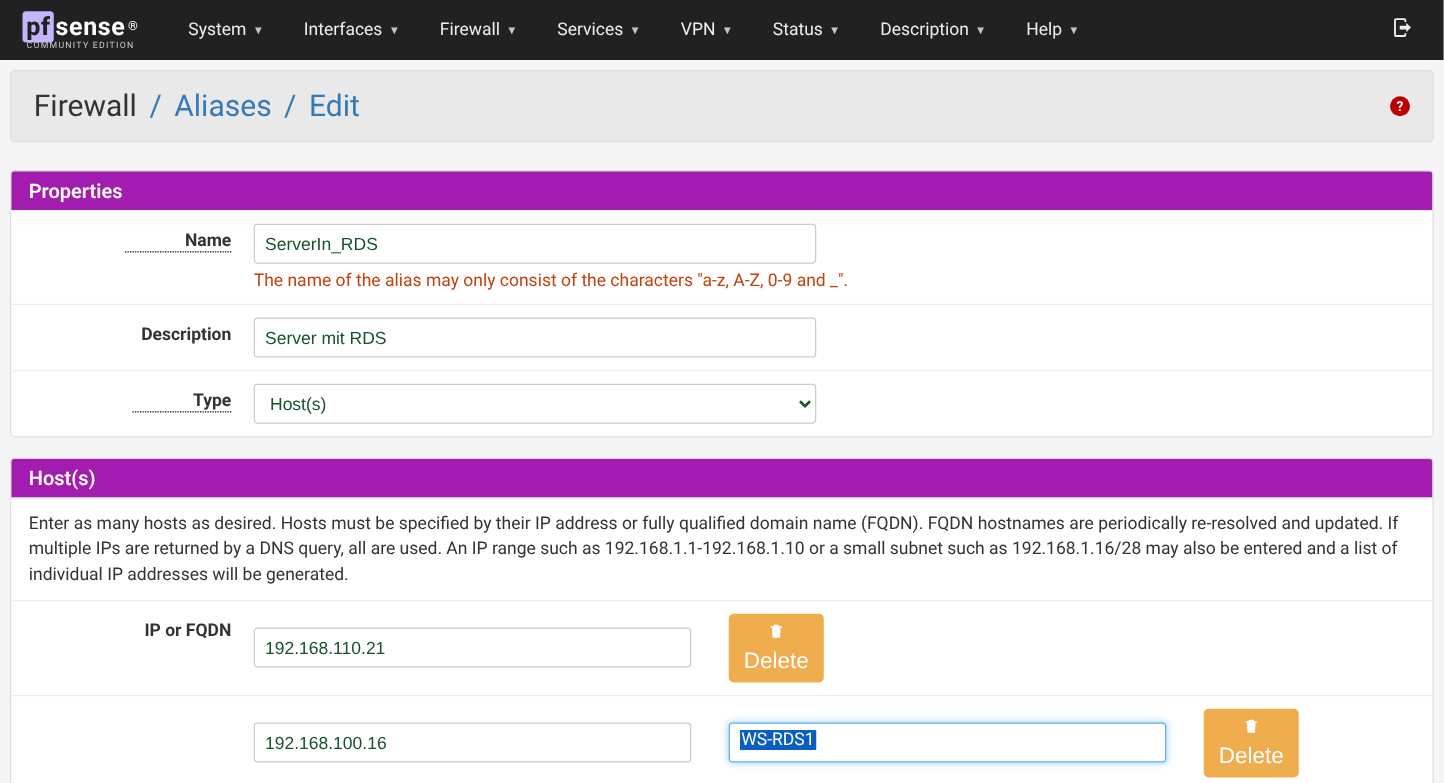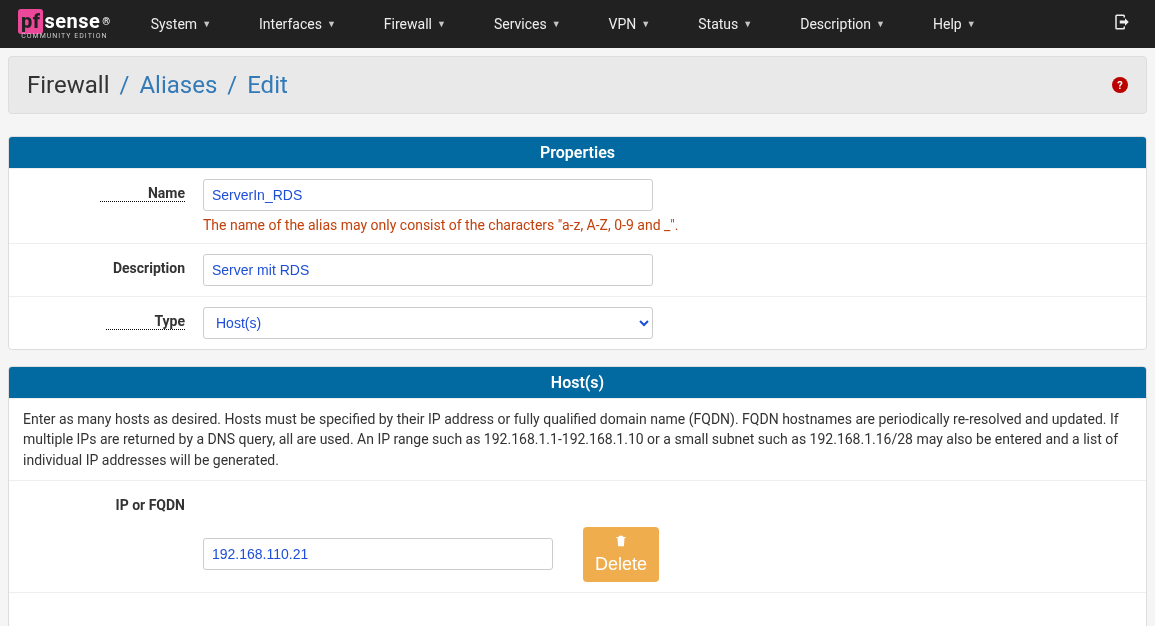--- a/index.html
+++ b/index.html
@@ -23,35 +23,35 @@
   margin-right: 24px;
 }
 .logo-main {
   font-size: 20px;
   font-weight: 700;
   letter-spacing: 0.5px;
   display: flex;
   align-items: center;
 }
 .logo-pf {
-  background: #ec4899;
+  background: #c4b5fd;
   color: #212121;
   border-radius: 3px;
   padding: 0 3px 1px 3px;
   margin-right: 1px;
   font-weight: 800;
 }
 .logo-sub {
   font-size: 7px;
   letter-spacing: 1px;
   color: #ccc;
   text-align: center;
   margin-top: -2px;
 }
-.nav-items { display: flex; gap: 16px; }
+.nav-items { display: flex; gap: 0; }
 .nav-item {
   color: #eee;
   padding: 14px 16px;
   cursor: pointer;
   font-size: 14px;
   display: flex;
   align-items: center;
   gap: 5px;
 }
 .nav-item .caret {
@@ -95,26 +95,25 @@
 }
 
 .panel {
   background: #fff;
   border: 1px solid #ddd;
   border-radius: 4px;
   margin-bottom: 16px;
   overflow: hidden;
 }
 .panel-heading {
-  background: #0369a1;
+  background: #a21caf;
   color: #fff;
   padding: 6px 14px;
   font-size: 16px;
   font-weight: 600;
-  text-align: center;
 }
 .form-row {
   display: flex;
   padding: 10px 14px;
   border-top: 1px solid #eee;
   align-items: flex-start;
 }
 .form-row:first-of-type { border-top: none; }
 .form-label {
   width: 180px;
@@ -129,33 +128,33 @@
   color: #c2410c;
   font-size: 14px;
   margin-top: 6px;
 }
 input[type=text], select {
   font-size: 14px;
   padding: 5px 8px;
   border: 1px solid #ccc;
   border-radius: 3px;
   background: #fff;
-  color: #1d4ed8;
+  color: #14532d;
   height: 32px;
 }
 input[type=text] { width: 450px; }
 select { width: 450px; }
 .focused-input {
   border-color: #66afe9 !important;
   box-shadow: 0 0 6px rgba(102,175,233,0.6);
   outline: none;
 }
 .selected-text { background: #0a5ec1; color: #fff; padding: 0 1px; }
 
-.host-entry { display: flex; gap: 30px; align-items: center; margin-top: 36px; }
+.host-entry { display: flex; gap: 30px; align-items: center; }
 .host-entry input { width: 350px; }
 .btn {
   border: none;
   border-radius: 4px;
   padding: 7px 12px;
   font-size: 18px;
   cursor: pointer;
   display: inline-flex;
   align-items: center;
   gap: 6px;

